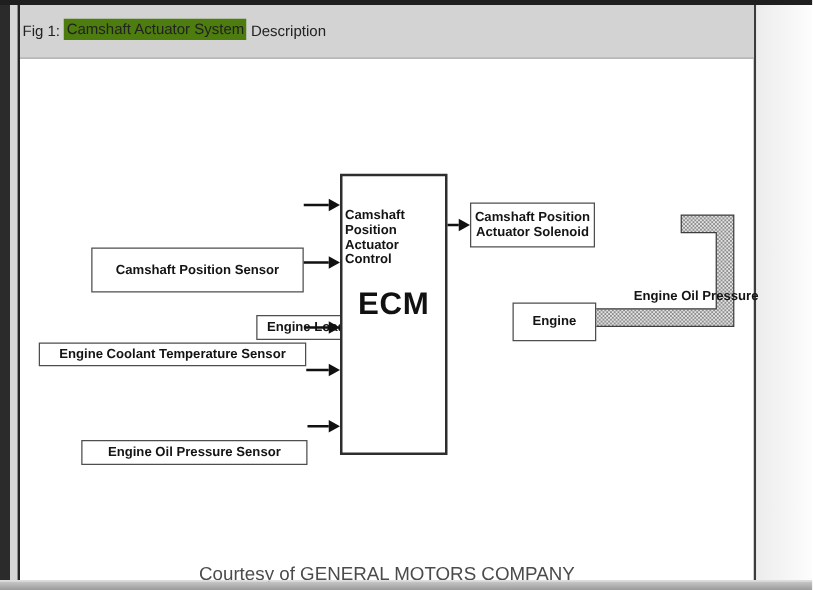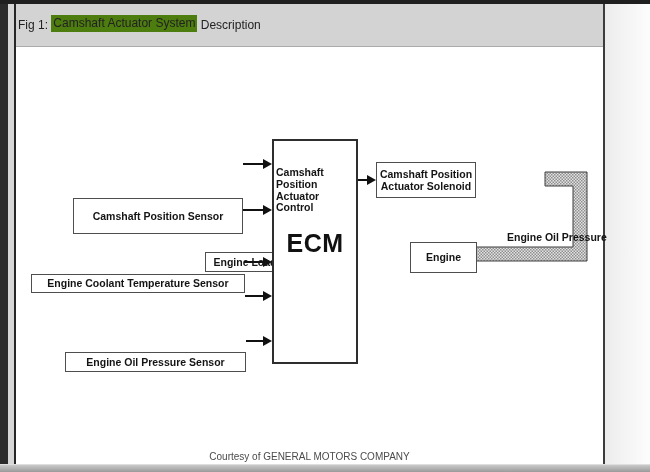--- a/index.html
+++ b/index.html
@@ -49,21 +49,21 @@
   .oil-label { position:absolute; left:481px; top:231px; font-size:10.5px;
     font-weight:bold; color:#141414;margin-left:26px; }
   
   .aline { position:absolute; height:2px; background:#111111; }
   .ahead { position:absolute; width:0; height:0; border-left:9px solid #111111;
     border-top:5px solid transparent; border-bottom:5px solid transparent; }
   
   .conduit { position:absolute; left:470px; top:165px; width:125px; height:105px; }
   
   .courtesy { position:absolute; left:16px; top:451px; width:587px; text-align:center;
-    font-size:10px; color:#4b4b4b; }
+    font-size:15px; color:#4b4b4b; }
   .hscroll { position:absolute; left:0; top:464px; width:650px; height:8px;
     background:linear-gradient(to bottom,#c9c9c9,#9b9b9b);
     border-top:1px solid #dedede; box-sizing:border-box; }
 </style>
 </head>
 <body>
 
 <div class="stage">
 
   <div class="top-bar"></div>

